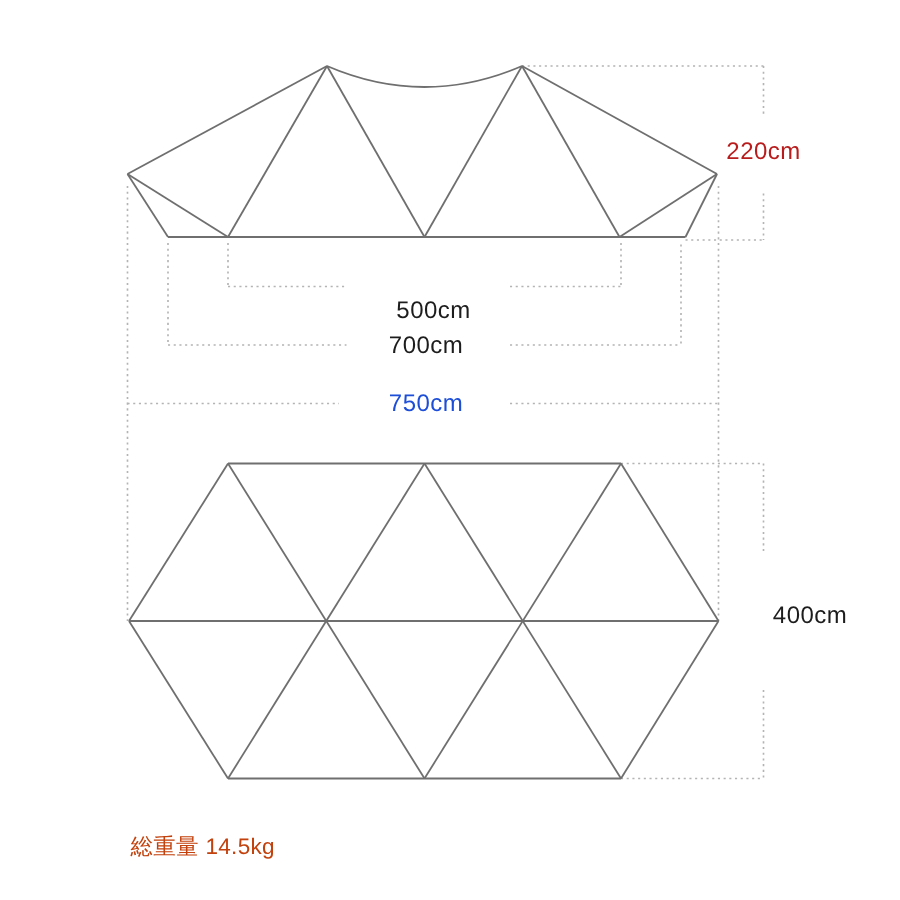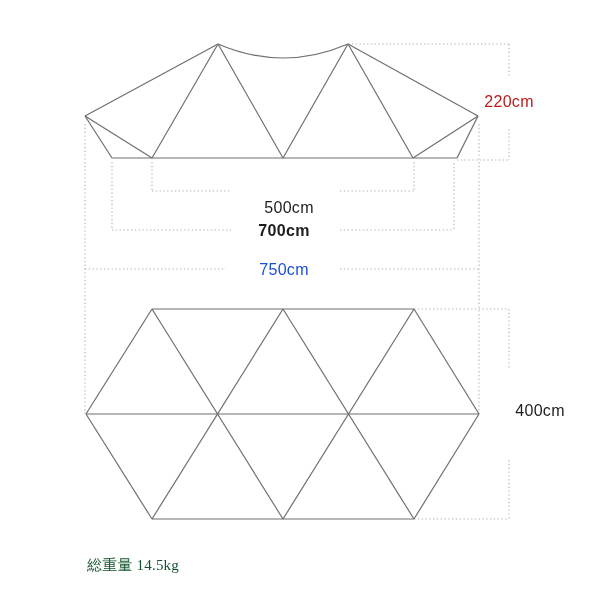--- a/index.html
+++ b/index.html
@@ -95,20 +95,20 @@
         <line x1="283" y1="309" x2="414" y2="519" stroke="#6f6f6f" stroke-width="1.2"></line>
         <line x1="283" y1="309" x2="152" y2="519" stroke="#6f6f6f" stroke-width="1.2"></line>
         <line x1="414" y1="309" x2="283" y2="519" stroke="#6f6f6f" stroke-width="1.2"></line>
       </g>
   </svg>
 
   <div class="dim-label" id="label-height" style="color: #b91c1c;">220cm</div>
 
   <div class="dim-label" id="label-ridge-width" style="color: rgb(29, 29, 29);">500cm</div>
 
-  <div class="dim-label" id="label-body-width" style="color: rgb(29, 29, 29); font-weight: bold;">700cm</div>
+  <div class="dim-label" id="label-body-width" style="color: rgb(29, 29, 29);">700cm</div>
 
   <div class="dim-label" id="label-total-width" style="color: #1d4ed8;">750cm</div>
 
   <div class="dim-label" id="label-depth" style="color: rgb(29, 29, 29); margin-left: 32px;">400cm</div>
 
-  <div class="weight-label" id="label-weight" style="color: #14532d; font-family: Liberation Serif, serif;">総重量 14.5kg</div>
+  <div class="weight-label" id="label-weight" style="color: #c2410c;">総重量 14.5kg</div>
 </div>
 
 </body></html>

